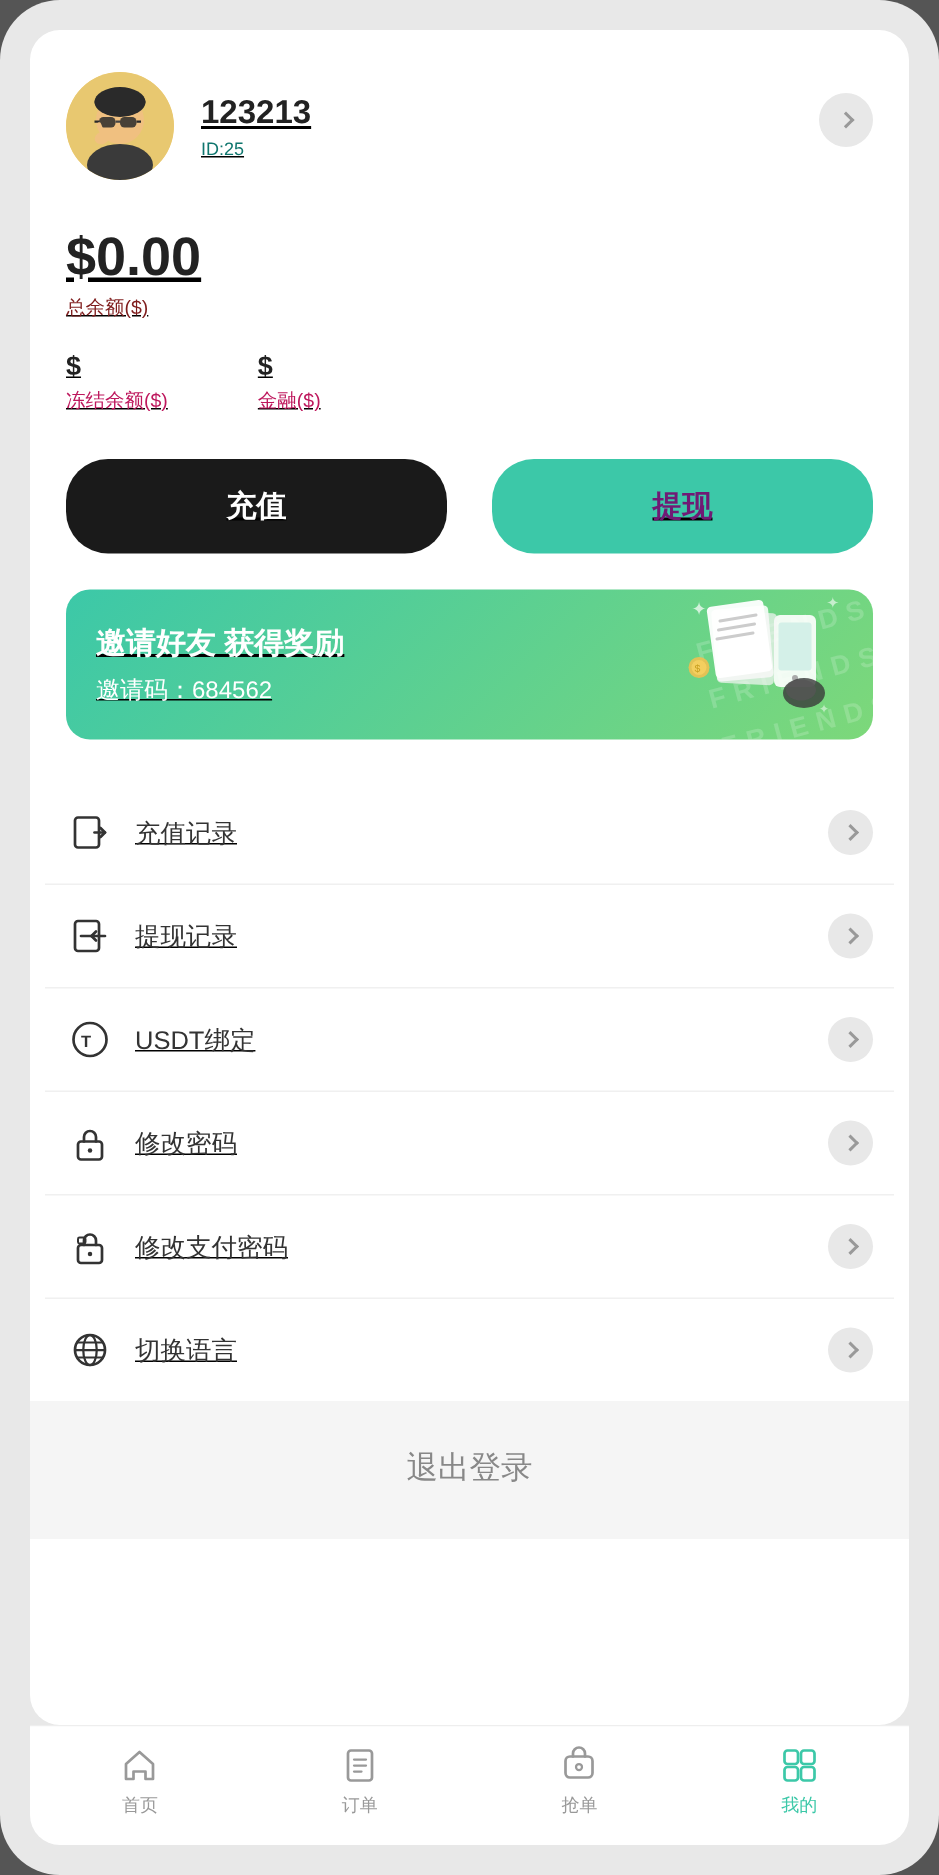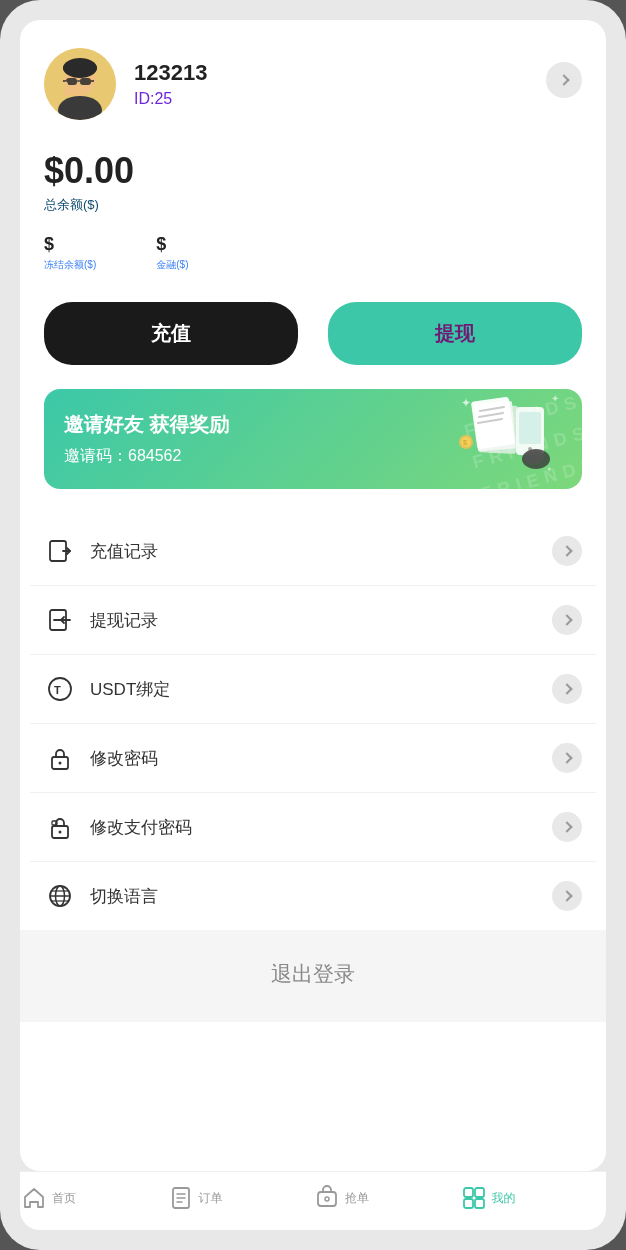--- a/index.html
+++ b/index.html
@@ -22,20 +22,21 @@
       display: flex;
       flex-direction: column;
     }
     .content-area {
       background: #fff;
       margin: 20px 20px 0 20px;
       border-radius: 20px;
       flex: 1;
       padding: 0;
       overflow: hidden;
+      text-decoration: underline;
     }
     
     .profile-section {
       display: flex;
       align-items: center;
       padding: 28px 24px 20px 24px;
       position: relative;
     }
     .avatar {
       width: 72px;
@@ -54,22 +55,22 @@
     }
     .profile-info {
       margin-left: 18px;
     }
     .profile-name {
       font-size: 22px;
       font-weight: 700;
       color: #222;
     }
     .profile-id {
-      font-size: 16px;
-      color: #6d28d9;
+      font-size: 12px;
+      color: #0f766e;
       margin-top: 4px;
     }
     .profile-arrow {
       position: absolute;
       right: 24px;
       top: 50%;
       transform: translateY(-50%);
       width: 36px;
       height: 36px;
       border-radius: 50%;
@@ -83,37 +84,37 @@
     .balance-section {
       padding: 10px 24px 20px 24px;
     }
     .total-balance {
       font-size: 36px;
       font-weight: 700;
       color: #222;
     }
     .total-balance-label {
       font-size: 13px;
-      color: #0c4a6e;
+      color: #7f1d1d;
       margin-top: 4px;
     }
     .sub-balances {
       display: flex;
       margin-top: 20px;
       gap: 60px;
     }
     .sub-balance-item {}
     .sub-balance-amount {
       font-size: 18px;
       font-weight: 600;
       color: #222;
     }
     .sub-balance-label {
-      font-size: 10px;
-      color: #3b82f6;
+      font-size: 13px;
+      color: #be185d;
       margin-top: 3px;
     }
     
     .action-buttons {
       display: flex;
       padding: 10px 24px 24px 24px;
       gap: 30px;
     }
     .btn-recharge {
       flex: 1;
@@ -237,21 +238,21 @@
       display: flex;
       justify-content: space-around;
       align-items: center;
       padding: 12px 0 18px 0;
       border-top: 1px solid #eee;
       margin: 0 20px 20px 20px;
       border-radius: 0 0 20px 20px;
     }
     .nav-item {
       display: flex;
-      flex-direction: row;
+      flex-direction: column;
       align-items: center;
       gap: 4px;
       cursor: pointer;
       flex: 1;
     }
     .nav-icon {
       width: 28px;
       height: 28px;
       display: flex;
       align-items: center;

